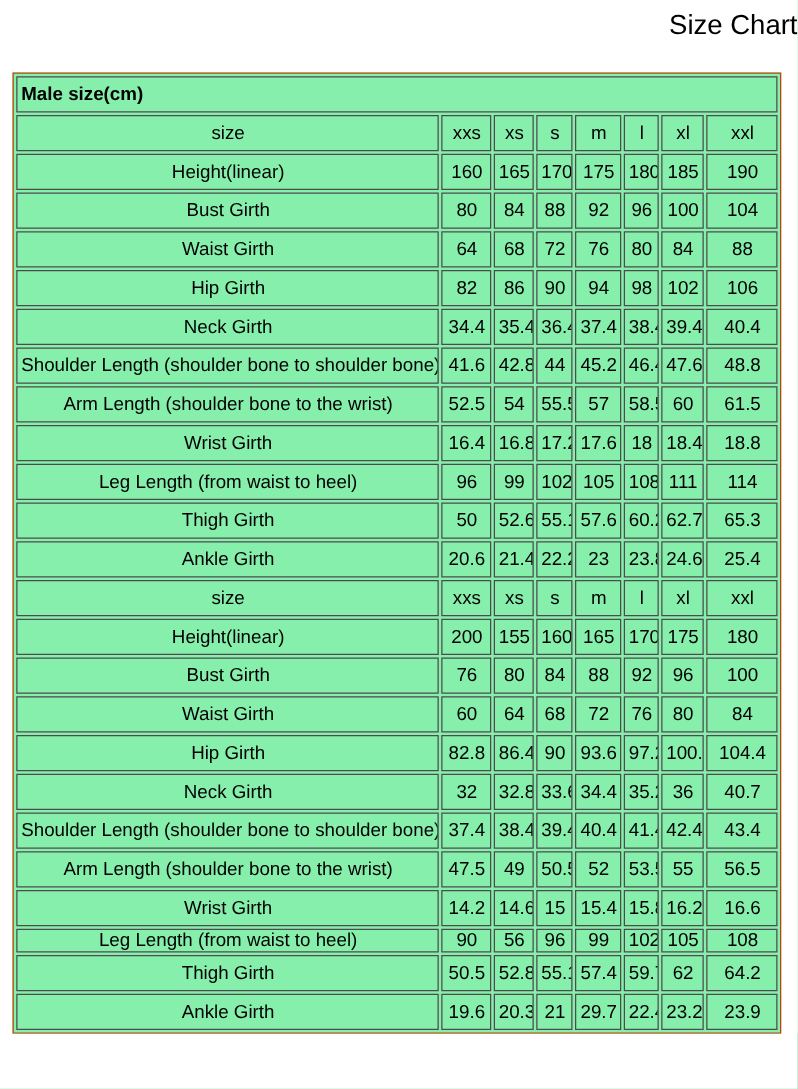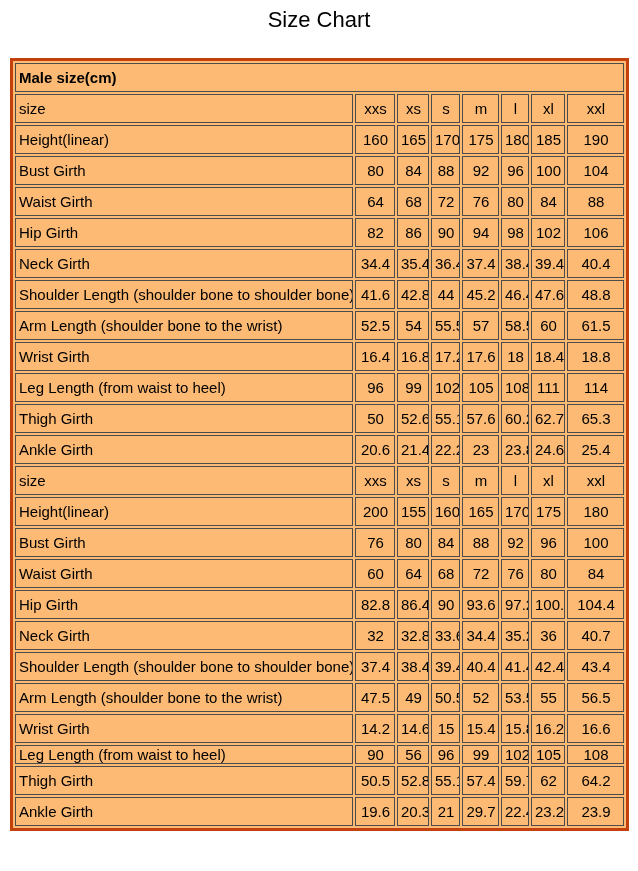--- a/index.html
+++ b/index.html
@@ -6,51 +6,51 @@
     margin: 0;
     padding: 0;
     background: #ffffff;
     color: #000000;
     font-family: "Liberation Sans", sans-serif;
   }
   body { width: 638px; }
   .title {
     font-size: 22px;
     font-weight: 400;
-    text-align: center;
+    text-align: right;
     margin: 7px 0 0 0;
     padding: 0;
   }
   .chart-wrap { margin-top: 25px; }
   table.size-chart {
     margin-left: 10px;
     width: 615px;
     table-layout: fixed;
     border-collapse: separate;
     border-spacing: 2px;
-    border: 3px solid #c2410c;
-    background: #fdba74;
+    border: 1px solid #c2410c;
+    background: #86efac;
   }
   table.size-chart td {
     box-sizing: border-box;
     border: 1px solid #4c4c4c;
     font-size: 15px;
     height: 29px;
     padding: 0 2px 0 3px;
     overflow: hidden;
     white-space: nowrap;
     vertical-align: middle;
   }
   td.section-header-cell {
     font-weight: bold;
     height: 19px;
     line-height: 16px;
     text-align: left;
   }
-  td.label-cell { text-align: left; }
+  td.label-cell { text-align: center; }
   td.value-cell { text-align: center; padding: 0; }
   tr.compact td { height: 19px; }
 </style>
 </head>
 <body>
 
 <h1 class="title">Size Chart</h1>
 
 <div class="chart-wrap">
   <table class="size-chart">

